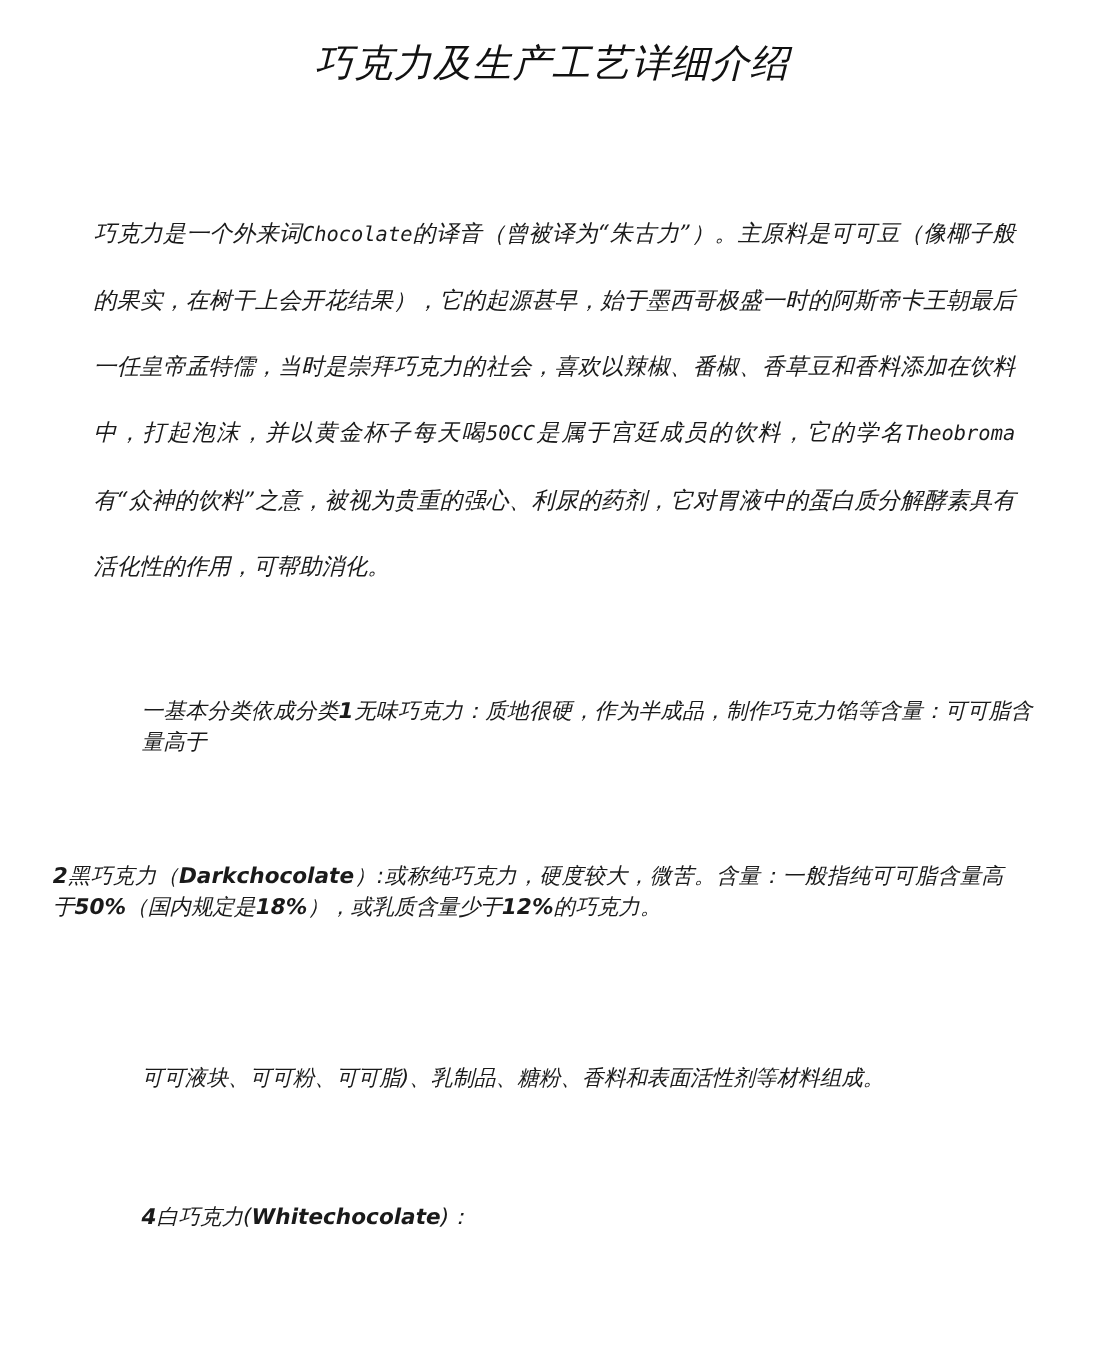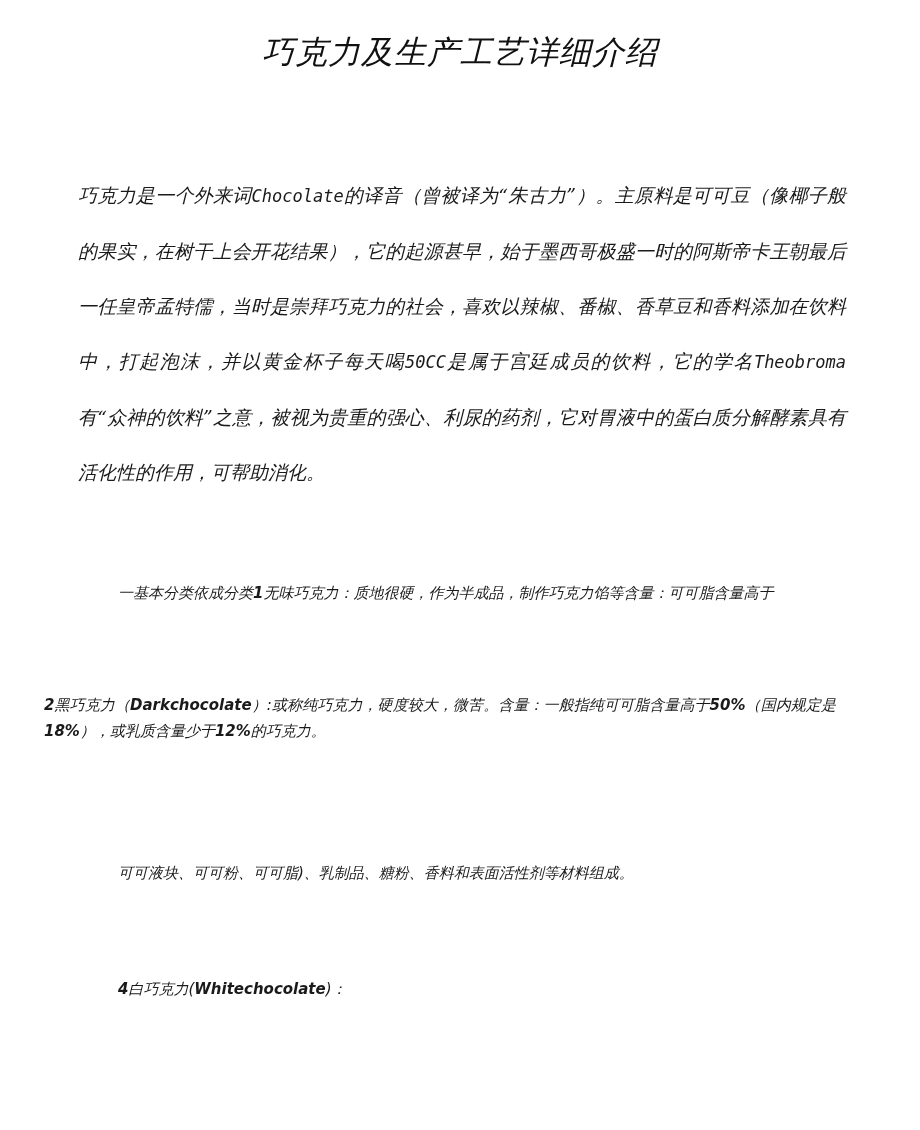--- a/index.html
+++ b/index.html
@@ -64,21 +64,21 @@
 
   
   .sections {
     position: absolute;
     left: 0;
     top: 580px;
     width: 920px;
   }
   .sec {
     font-family: "DejaVu Sans", "Liberation Sans", sans-serif;
-    font-size: 15px;
+    font-size: 18px;
     line-height: 26px;
     color: #1a1a1a;
     margin: 0;
     padding: 0;
     text-align: justify;
     text-justify: inter-ideograph;
   }
   .sec b, .sec strong { font-weight: 700; }
 
   .indent-1 { margin-left: 118px; width: 742px; }

